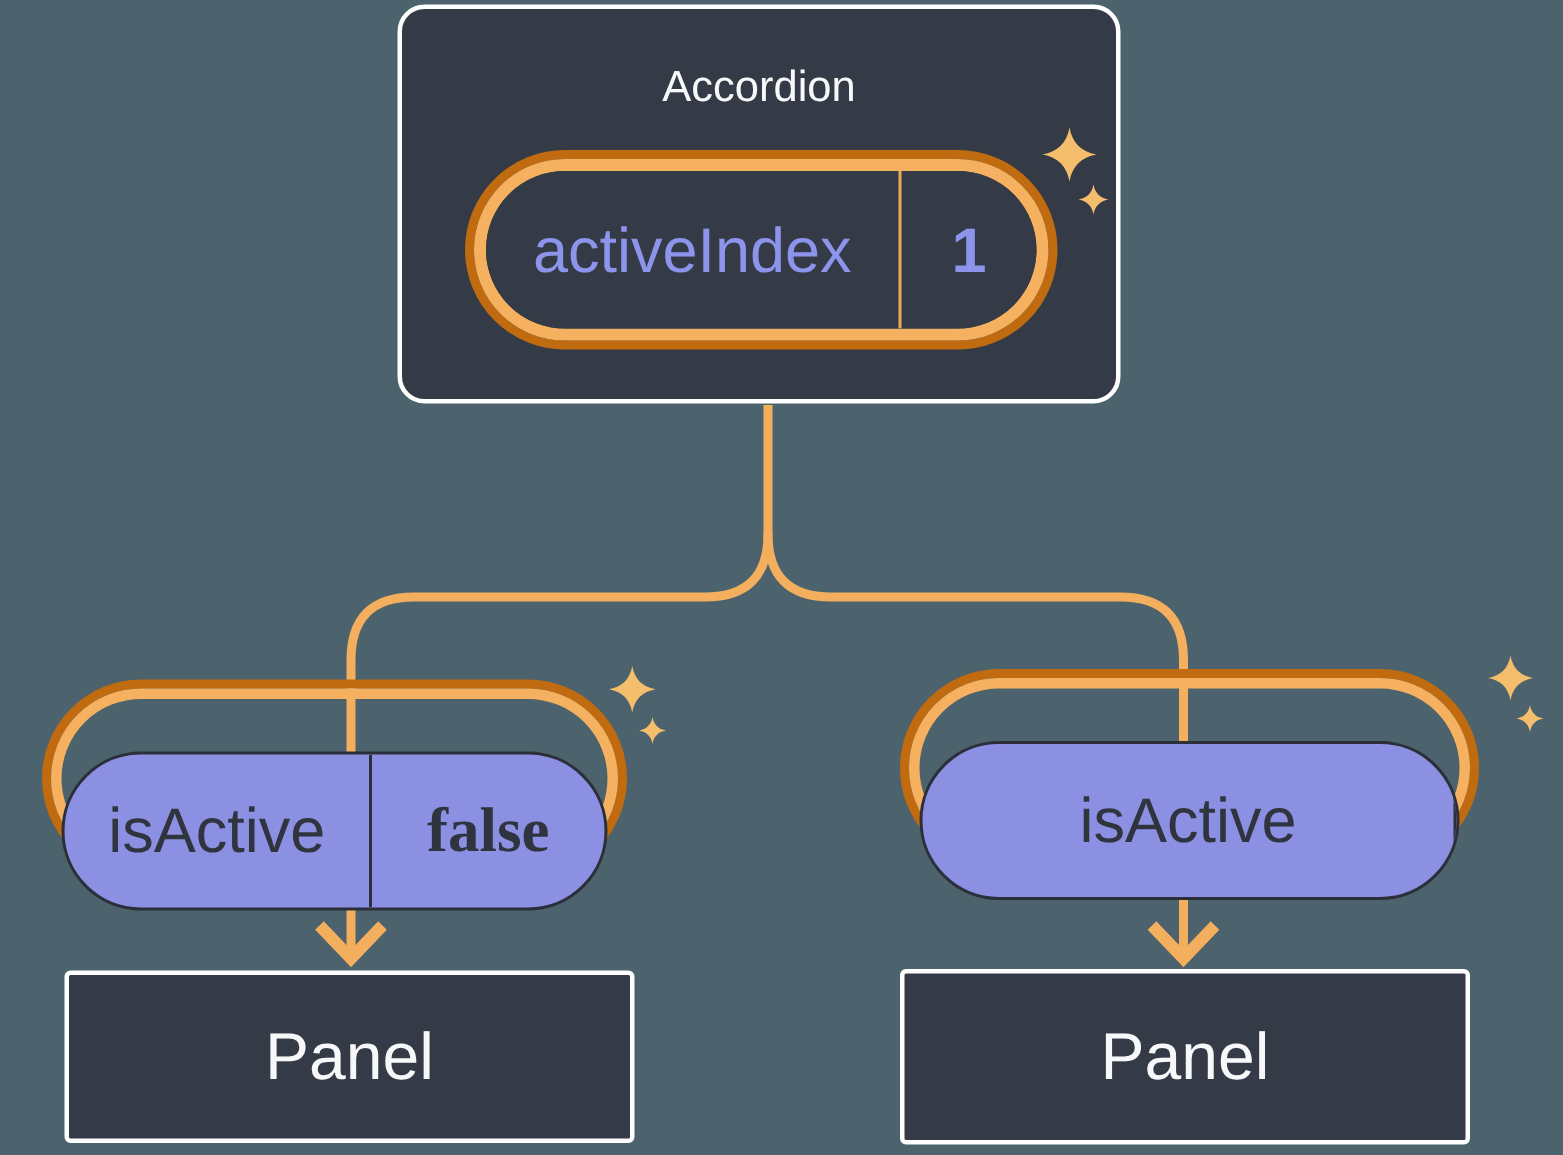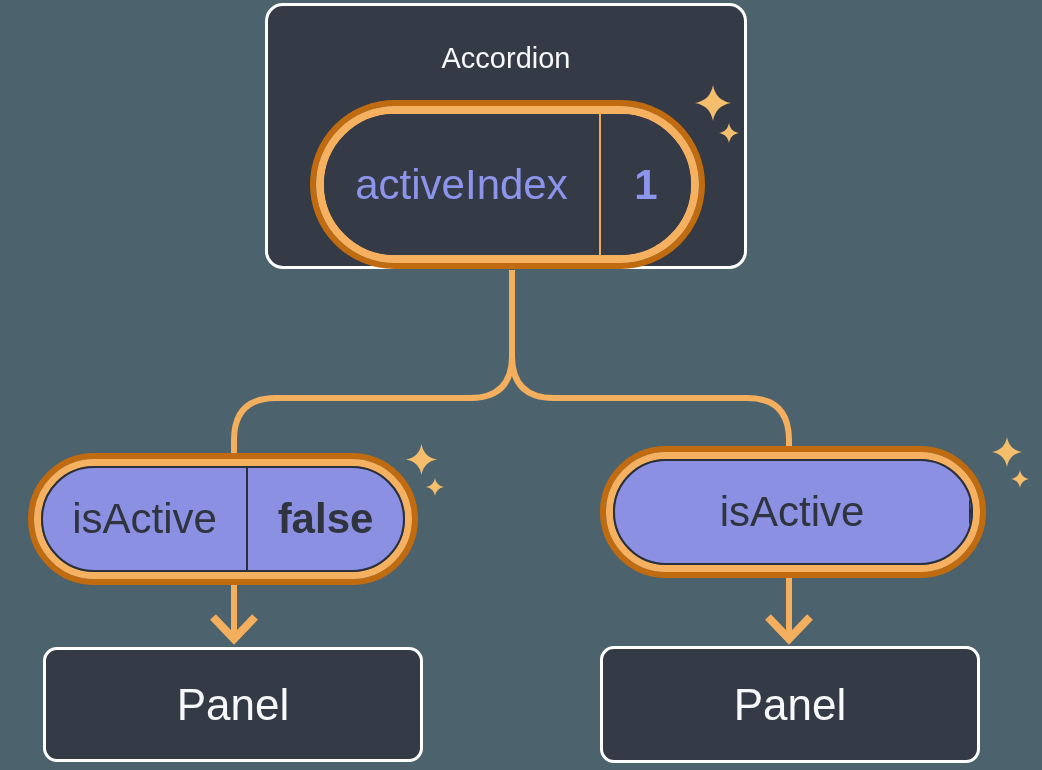--- a/index.html
+++ b/index.html
@@ -19,21 +19,21 @@
     background:var(--card_bg,#353B46);
     border:3px solid var(--card_border,#FFFFFF);
   }
   .root-card{left:265px;top:3px;width:482px;height:266px;border-radius:18px;}
   .card-title{
     margin-top:29px;text-align:center;
     font-size:29px;font-weight:500;line-height:46px;
     color:var(--title_text,#F7F8F9);
   }
   .panel{
-    border-radius:14px;display:flex;align-items:center;justify-content:center;
+    border-radius:4px;display:flex;align-items:center;justify-content:center;
     font-size:44px;font-weight:500;color:var(--title_text,#F7F8F9);
   }
   .panel-left{left:43px;top:647px;width:380px;height:115px;}
   .panel-right{left:600px;top:646px;width:380px;height:117px;}
 
   .pill{
     position:absolute;box-sizing:border-box;border-radius:999px;
     border:6px solid var(--ring_outer,#C06B10);
   }
   .pill-inner{
@@ -43,30 +43,31 @@
   .pill-inner.side{border-width:7px;}
   .pill-core{
     box-sizing:border-box;width:100%;height:100%;border-radius:999px;
     display:flex;align-items:stretch;overflow:hidden;
   }
   .top-core{background:var(--card_bg,#353B46);color:var(--state_text,#8D94EC);}
   .side-core{
     background:var(--pill_fill,#8B90E2);
     border:2px solid var(--pill_dark,#2B2F3A);
     color:var(--label_text,#2F343E);
+    margin-top:35px;
   }
-  .top-pill{left:310px;top:100px;width:395px;height:169px;}
+  .top-pill{left:310px;top:100px;width:395px;height:133px;}
   .left-pill{left:28px;top:453px;width:390px;height:132px;}
   .right-pill{left:600px;top:446px;width:386px;height:132px;}
 
   .seg{display:flex;align-items:center;justify-content:center;font-size:42px;}
   .grow{flex:1 1 auto;}
   .val{font-weight:700;}
   .top-val{width:90px;}
-  .left-val{width:155px;}
+  .left-val{width:155px;font-family:Liberation Serif, serif;}
   .right-val{width:139px;}
   .vdiv{width:2px;align-self:stretch;}
   .vdiv.tan{background:var(--tan_divider,#EFA855);}
   .vdiv.dark{background:var(--pill_dark,#2B2F3A);}
 
   .sparkle{position:absolute;}
   .sparkle path{fill:var(--sparkle,#F5BE6D);}
   .sp-top-big{left:695px;top:85px;width:36px;height:36px;}
   .sp-top-small{left:719px;top:123px;width:20px;height:20px;}
   .sp-left-big{left:406px;top:444px;width:31px;height:31px;}

